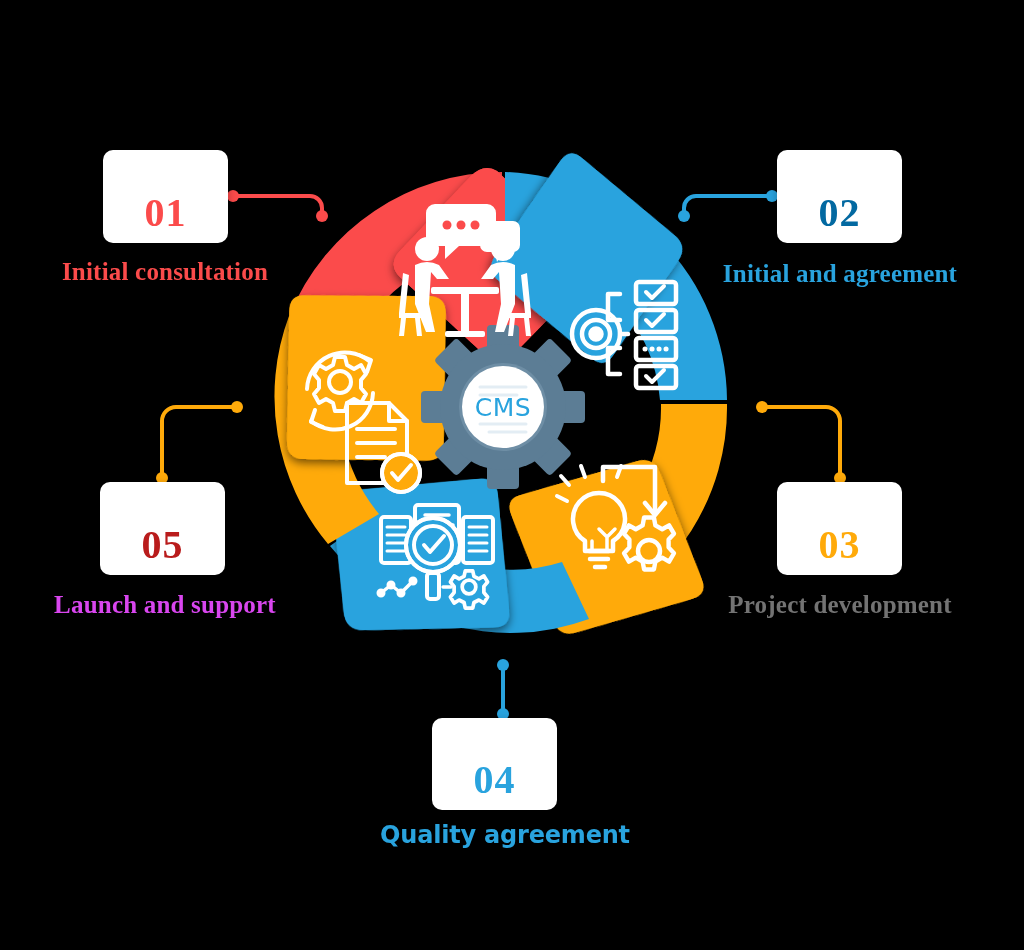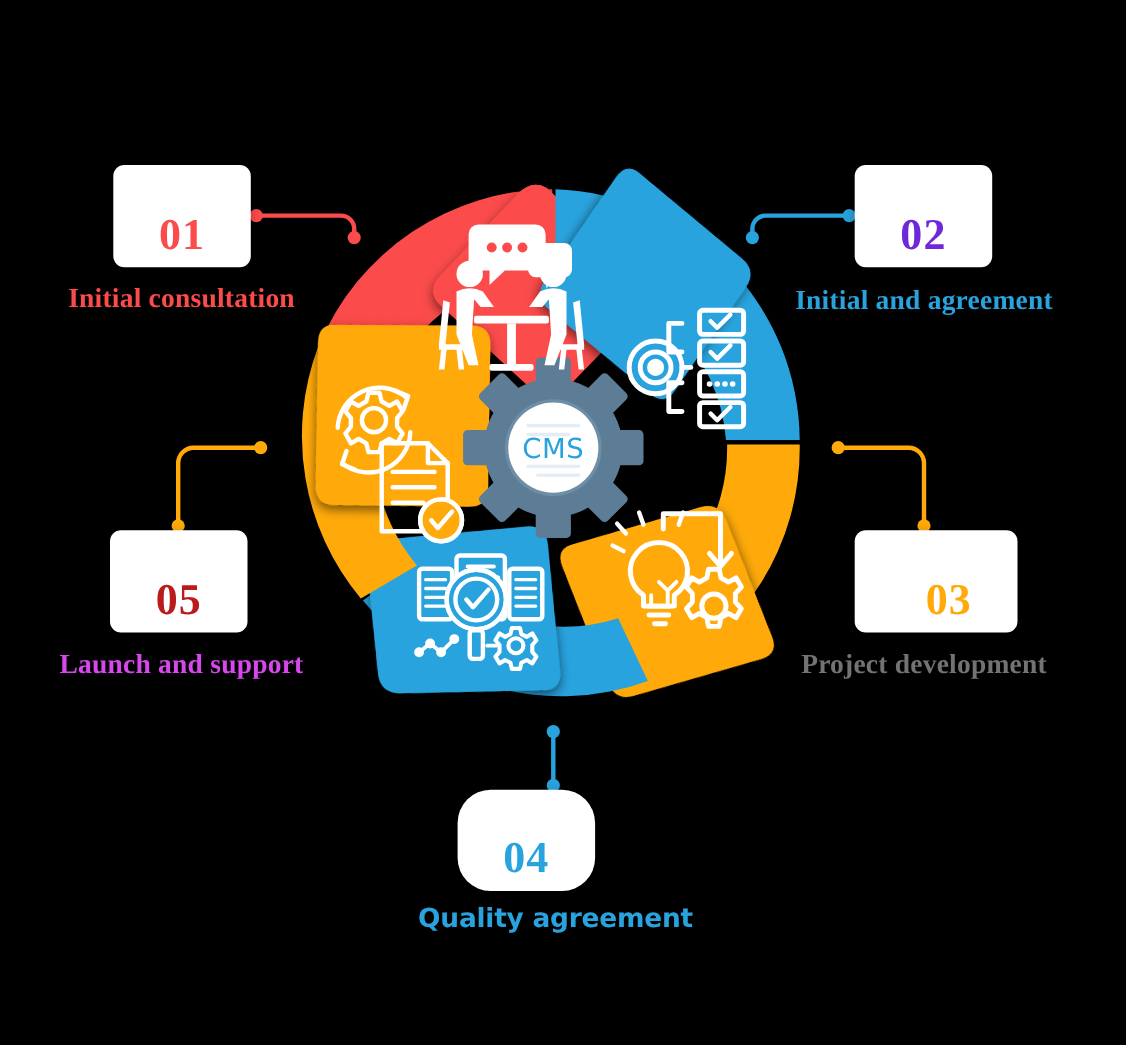--- a/index.html
+++ b/index.html
@@ -51,22 +51,22 @@
   }
   .step-label.sans {
     font-family: "DejaVu Sans", sans-serif;
     font-weight: 700;
     font-size: 24px;
     letter-spacing: -0.2px;
   }
   
   #card-01 { left: 103px; top: 150px; width: 125px; height: 93px; }
   #card-02 { left: 777px; top: 150px; width: 125px; height: 93px; }
-  #card-03 { left: 777px; top: 482px; width: 125px; height: 93px; padding-left: 23px; }
-  #card-04 { left: 416px; top: 718px; width: 125px; height: 92px; border-radius: 30px; }
+  #card-03 { left: 777px; top: 482px; width: 125px; height: 93px; }
+  #card-04 { left: 432px; top: 718px; width: 125px; height: 92px; }
   #card-05 { left: 100px; top: 482px; width: 125px; height: 93px; }
 
   #label-01 { left: 10px; top: 256px; width: 310px; }
   #label-02 { left: 700px; top: 258px; width: 280px; }
   #label-03 { left: 690px; top: 589px; width: 300px; }
   #label-04 { left: 360px; top: 820px; width: 290px; }
   #label-05 { left: 5px; top: 589px; width: 320px; }
 
   .cms-text {
     font-family: "DejaVu Sans", sans-serif;
@@ -386,21 +386,21 @@
       <path d="M 237 407 H 176 a 14 14 0 0 0 -14 14 V 474" fill="none" stroke="#FFAA0A" stroke-width="4" stroke-linecap="round"></path>
       <circle cx="237" cy="407" r="6" fill="#FFAA0A"></circle>
       <circle cx="162" cy="478" r="6" fill="#FFAA0A"></circle>
     </g>
   </svg>
 
   <div class="num-card" id="card-01">
     <span class="num" style="color:#FB4B4B">01</span>
   </div>
   <div class="num-card" id="card-02">
-    <span class="num" style="color:#6d28d9">02</span>
+    <span class="num" style="color:#0369a1">02</span>
   </div>
   <div class="num-card" id="card-03">
     <span class="num" style="color:#FFAA0A">03</span>
   </div>
   <div class="num-card" id="card-04">
     <span class="num" style="color:#29A3DE">04</span>
   </div>
   <div class="num-card" id="card-05">
     <span class="num" style="color:#b91c1c">05</span>
   </div>

